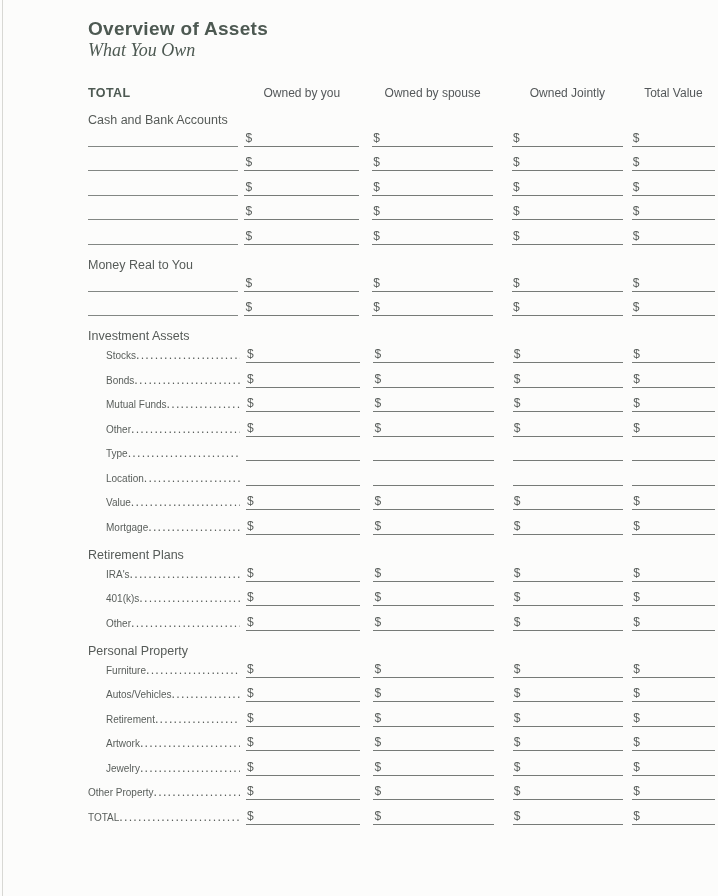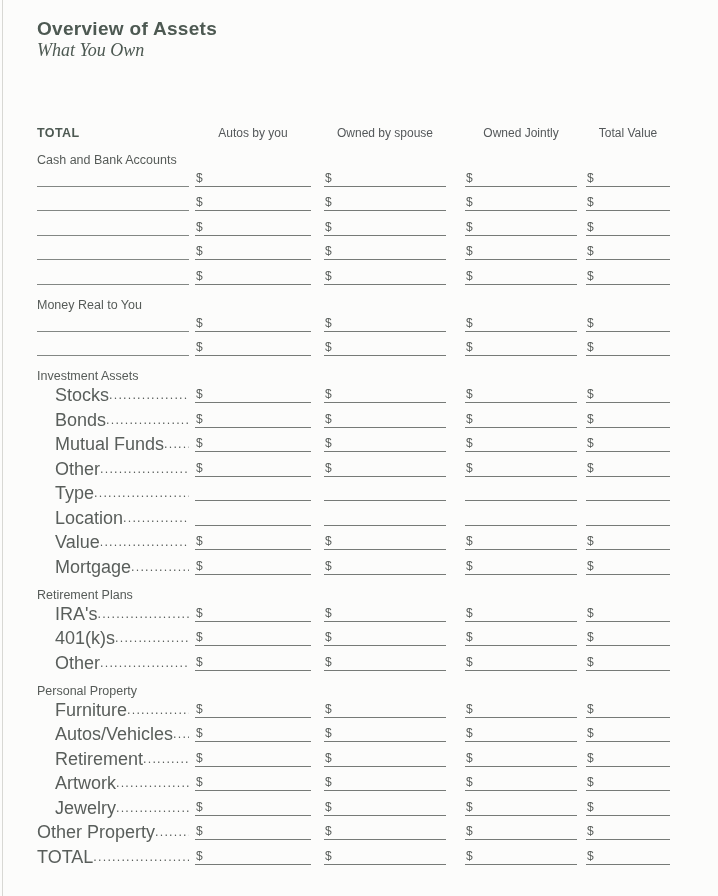--- a/index.html
+++ b/index.html
@@ -11,21 +11,21 @@
     font-family: "Liberation Sans", sans-serif;
     position: relative;
     overflow: hidden;
   }
   .scan-edge {
     position: absolute;
     left: 2px; top: 0; bottom: 0;
     width: 1px;
     background: #d8d8d4;
   }
-  .page { padding: 18px 3px 0 37px; }
+  .page { padding: 18px 3px 0 88px; }
 
   .title {
     margin: 0;
     font-size: 19px;
     font-weight: bold;
     letter-spacing: 0.3px;
     color: #4d5952;
   }
   .subtitle {
     margin: 1px 0 0 0;
@@ -54,21 +54,21 @@
     font-size: 12px;
     color: #54585a;
     text-align: center;
     white-space: nowrap;
   }
 
   
   .w1 { width: 116px; }
   .w2 { width: 122px; margin-left: 13px; }
   .w3 { width: 112px; margin-left: 19px; }
-  .w4 { width: 84px;  margin-left: 9px; margin-top: 40px; }
+  .w4 { width: 84px;  margin-left: 9px; }
 
   .sec-title {
     margin-top: 13px;
     height: 14px;
     line-height: 14px;
     font-size: 12.5px;
     color: #565b58;
   }
 
   .row { display: flex; align-items: flex-end; height: 24.5px; }
@@ -76,21 +76,21 @@
 
   .lc {
     width: 158px;
     padding-right: 6px;
     align-self: stretch;
     display: flex;
     align-items: flex-end;
   }
   .lc.ind { padding-left: 18px; }
   .lbl {
-    font-size: 18px;
+    font-size: 10px;
     color: #595e5b;
     white-space: nowrap;
     line-height: 15px;
   }
   .leader {
     flex: 1;
     overflow: hidden;
     white-space: nowrap;
     font-size: 12.5px;
     letter-spacing: 1.2px;
@@ -122,21 +122,21 @@
 
 <div class="scan-edge"></div>
 
 <div class="page">
 
   <h1 class="title">Overview of Assets</h1>
   <h2 class="subtitle">What You Own</h2>
 
   <div class="header-row">
     <div class="assets-h">TOTAL</div>
-    <div class="col-h w1">Autos by you</div>
+    <div class="col-h w1">Owned by you</div>
     <div class="col-h w2">Owned by spouse</div>
     <div class="col-h w3">Owned Jointly</div>
     <div class="col-h w4">Total Value</div>
   </div>
 
   <div>
       <div class="section">
         <div class="sec-title">Cash and Bank Accounts</div>
         <div class="row">
           <div class="lc">

